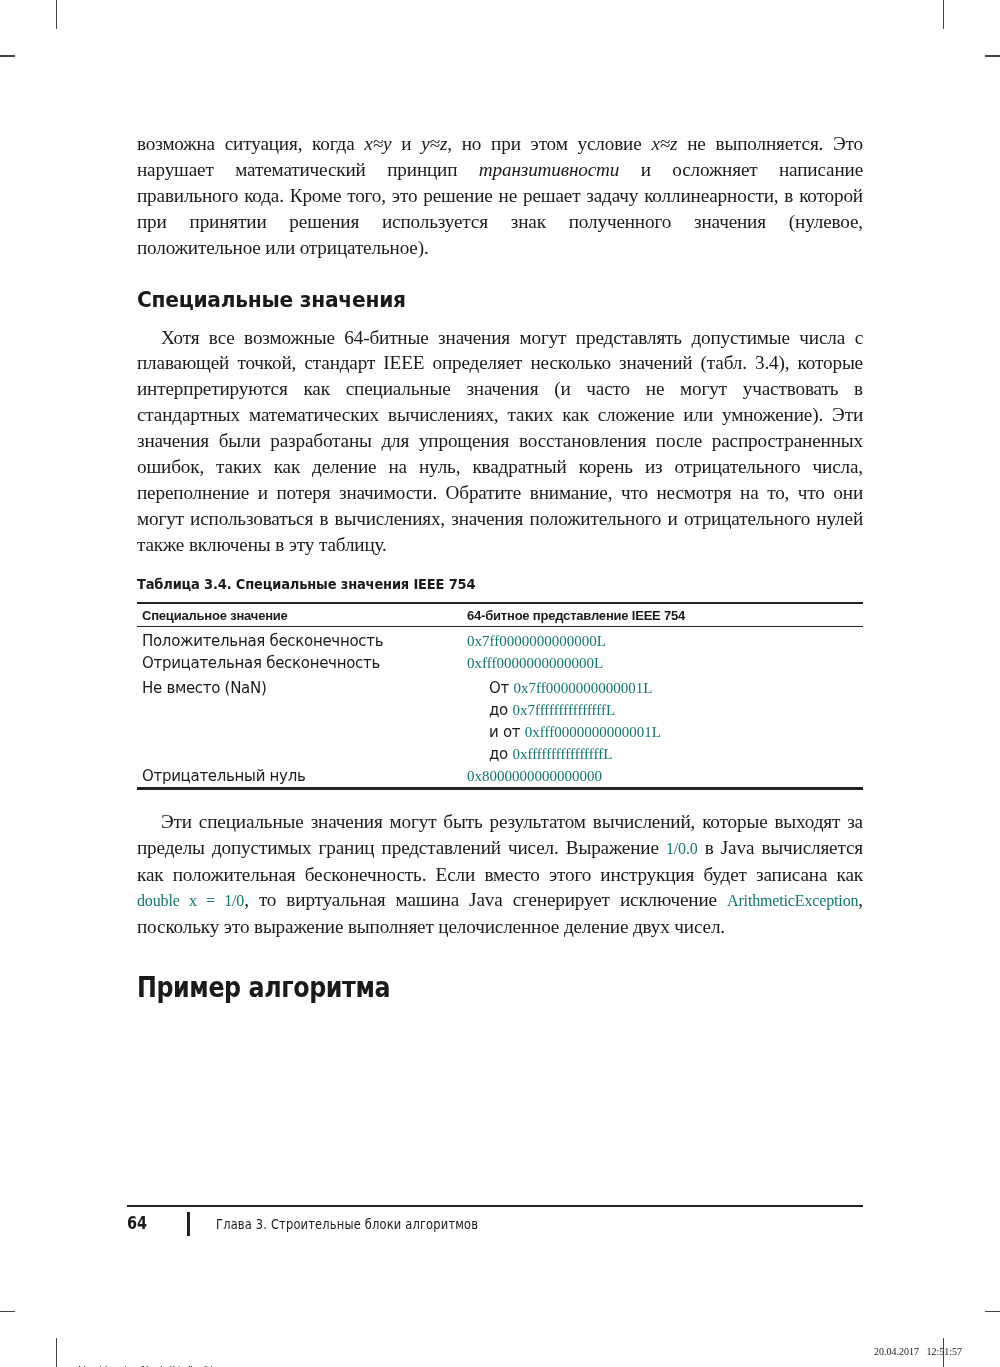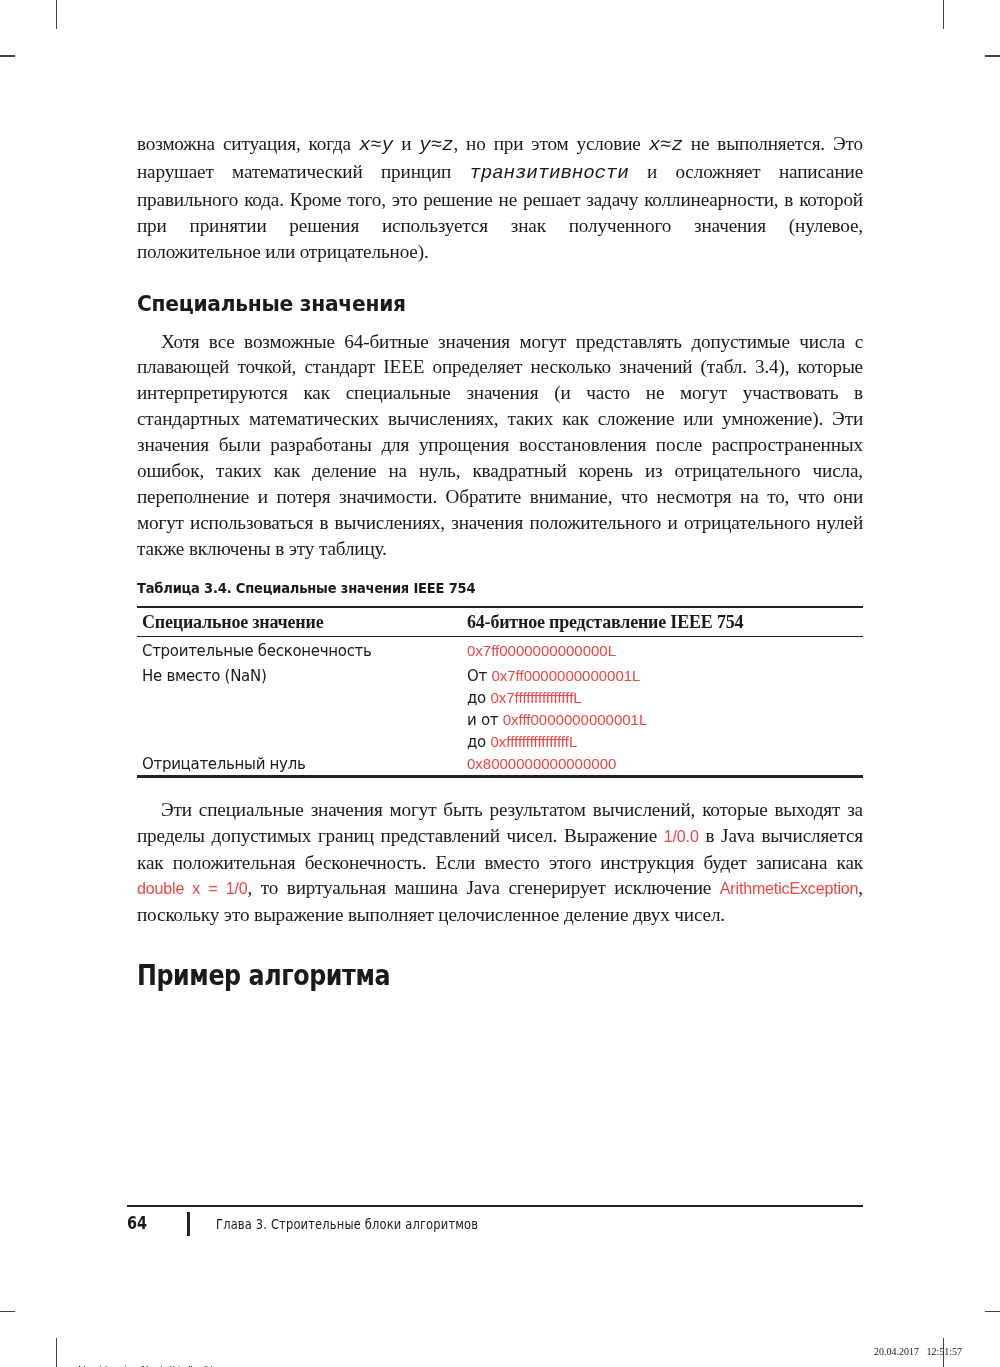--- a/index.html
+++ b/index.html
@@ -1,42 +1,42 @@
 <!DOCTYPE html>
 <html><head>
 <meta charset="utf-8">
 <style>
   html, body { margin: 0; padding: 0; background: #ffffff; }
   body { width: 1000px; height: 1367px; position: relative; overflow: hidden; color: #1a1a1a; }
   .crop { position: absolute; background: #444; }
-  .mono { font-family: Liberation Sans, sans-serif; color: #ef4444; }
+  .mono { font-family: Liberation Serif, serif; color: #0f766e; }
 
   .content { position: absolute; left: 137px; top: 131px; width: 726px; }
   p.body { font-family: "Liberation Serif", serif; font-size: 19.2px; line-height: 25.9px; margin: 0; text-align: justify; text-align-last: left; letter-spacing: -0.15px; }
   p.indent { text-indent: 24px; }
   h2.sec { font-family: "DejaVu Sans", sans-serif; font-weight: bold; font-size: 22px; margin: 26px 0 13px 0; letter-spacing: -0.3px; transform: scaleX(0.92); transform-origin: left; }
   h1.chap { font-family: "DejaVu Sans", sans-serif; font-weight: bold; font-size: 29px; margin: 30px 0 15px 0; letter-spacing: -0.5px; transform: scaleX(0.82); transform-origin: left; }
   .caption { font-family: "DejaVu Sans", sans-serif; font-weight: bold; font-size: 14.5px; margin: 18px 0 10px 0; transform: scaleX(0.9); transform-origin: left; letter-spacing: -0.2px; }
 
   table.spec { width: 726px; border-collapse: collapse; border-top: 2px solid #222; border-bottom: 3px solid #222; }
-  table.spec th { font-family: Liberation Serif, serif; font-weight: bold; font-size: 18px; text-align: left; padding: 4px 5px 3px 5px; border-bottom: 1.5px solid #222; letter-spacing: -0.2px; }
+  table.spec th { font-family: Liberation Sans, sans-serif; font-weight: bold; font-size: 13px; text-align: left; padding: 4px 5px 3px 5px; border-bottom: 1.5px solid #222; letter-spacing: -0.2px; }
   table.spec td { font-family: "DejaVu Sans", sans-serif; font-size: 15px; padding: 0 5px; line-height: 22px; vertical-align: top; letter-spacing: -0.3px; }
   table.spec td.c1 { width: 315px; }
   table.spec td .mono { font-size: 15px; letter-spacing: 0; }
-  .nanline { display: block; }
+  .nanline { display: block; margin-left: 22px; }
 
   .footer-rule { position: absolute; left: 127px; top: 1205px; width: 736px; height: 2px; background: #222; }
   .pagenum { position: absolute; left: 127px; top: 1213px; font-family: "DejaVu Sans", sans-serif; font-weight: bold; font-size: 17px; transform: scaleX(0.85); transform-origin: left; }
   .footbar { position: absolute; left: 187px; top: 1212px; width: 3px; height: 24px; background: #222; }
   .foottitle { position: absolute; left: 216px; top: 1216px; font-family: "DejaVu Sans", sans-serif; font-size: 13.5px; transform: scaleX(0.85); transform-origin: left; letter-spacing: 0.2px; }
 
   .slug-left { position: absolute; left: 76px; top: 1346px; font-family: "Liberation Serif", serif; font-size: 10px; margin-top: 18px; }
   .slug-right { position: absolute; left: 826px; top: 1346px; font-family: "Liberation Serif", serif; font-size: 10px; }
   b.strong { font-weight: bold; }
-  i.em { font-style: italic; font-family: Liberation Mono, monospace; }
+  i.em { font-style: italic; }
 </style>
 </head>
 <body>
 
 <div class="crop" style="left:56px;top:0;width:1px;height:29px;"></div>
 <div class="crop" style="left:0;top:55px;width:15px;height:2px;"></div>
 <div class="crop" style="left:943px;top:0;width:1px;height:29px;"></div>
 <div class="crop" style="left:985px;top:55px;width:15px;height:2px;"></div>
 <div class="crop" style="left:0;top:1311px;width:15px;height:1px;"></div>
 <div class="crop" style="left:985px;top:1311px;width:15px;height:1px;"></div>
@@ -52,22 +52,26 @@
   <div class="caption">Таблица 3.4. Специальные значения IEEE 754</div>
   <table class="spec">
     <thead>
       <tr>
         <th>Специальное значение</th>
         <th>64-битное представление IEEE 754</th>
       </tr>
     </thead>
     <tbody>
       <tr style="height:25px;">
-        <td class="c1" style="padding-top:3px;">Строительные бесконечность</td>
+        <td class="c1" style="padding-top:3px;">Положительная бесконечность</td>
         <td style="padding-top:3px;"><span class="mono">0x7ff0000000000000L</span></td>
+      </tr>
+      <tr>
+        <td class="c1">Отрицательная бесконечность</td>
+        <td><span class="mono">0xfff0000000000000L</span></td>
       </tr>
       <tr>
         <td class="c1" style="padding-top:3px;">Не вместо (NaN)</td>
         <td style="padding-top:3px;">
           <span class="nanline"><span>От </span><span class="mono">0x7ff0000000000001L</span></span>
           <span class="nanline"><span>до </span><span class="mono">0x7fffffffffffffffL</span></span>
           <span class="nanline"><span>и от </span><span class="mono">0xfff0000000000001L</span></span>
           <span class="nanline"><span>до </span><span class="mono">0xffffffffffffffffL</span></span>
         </td>
       </tr>

